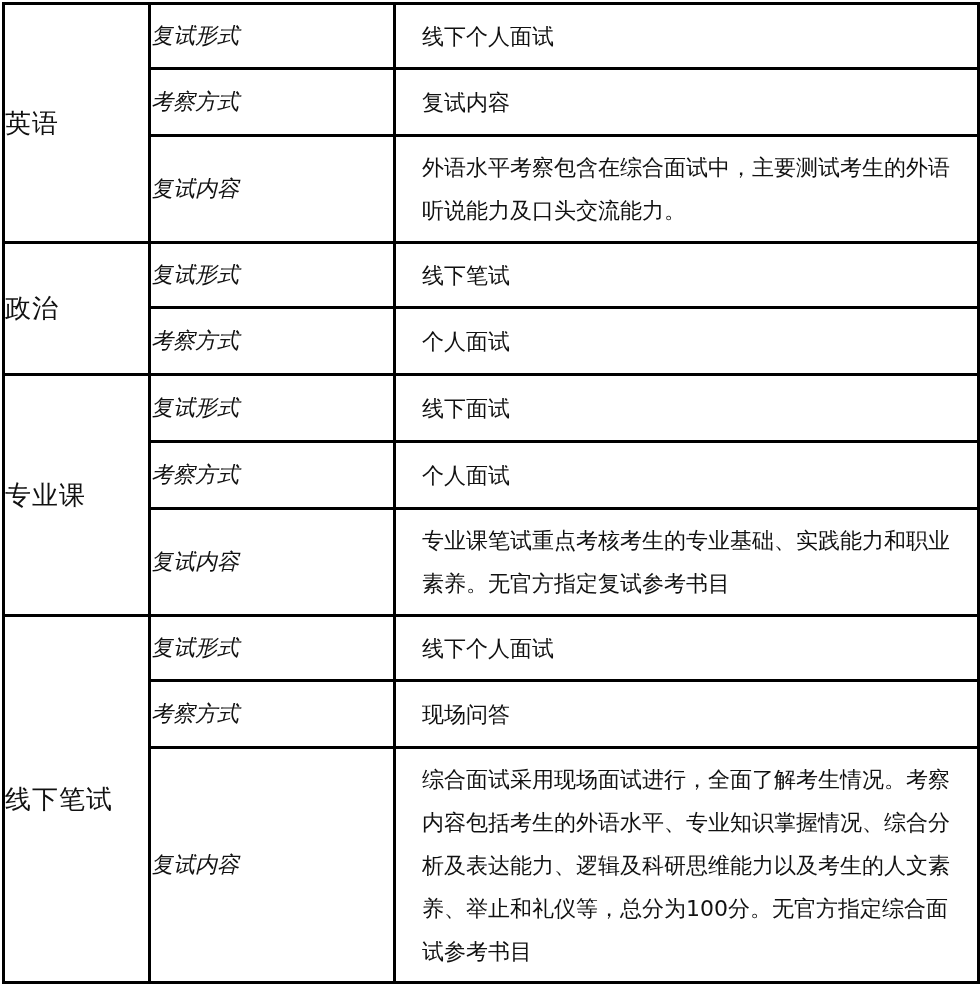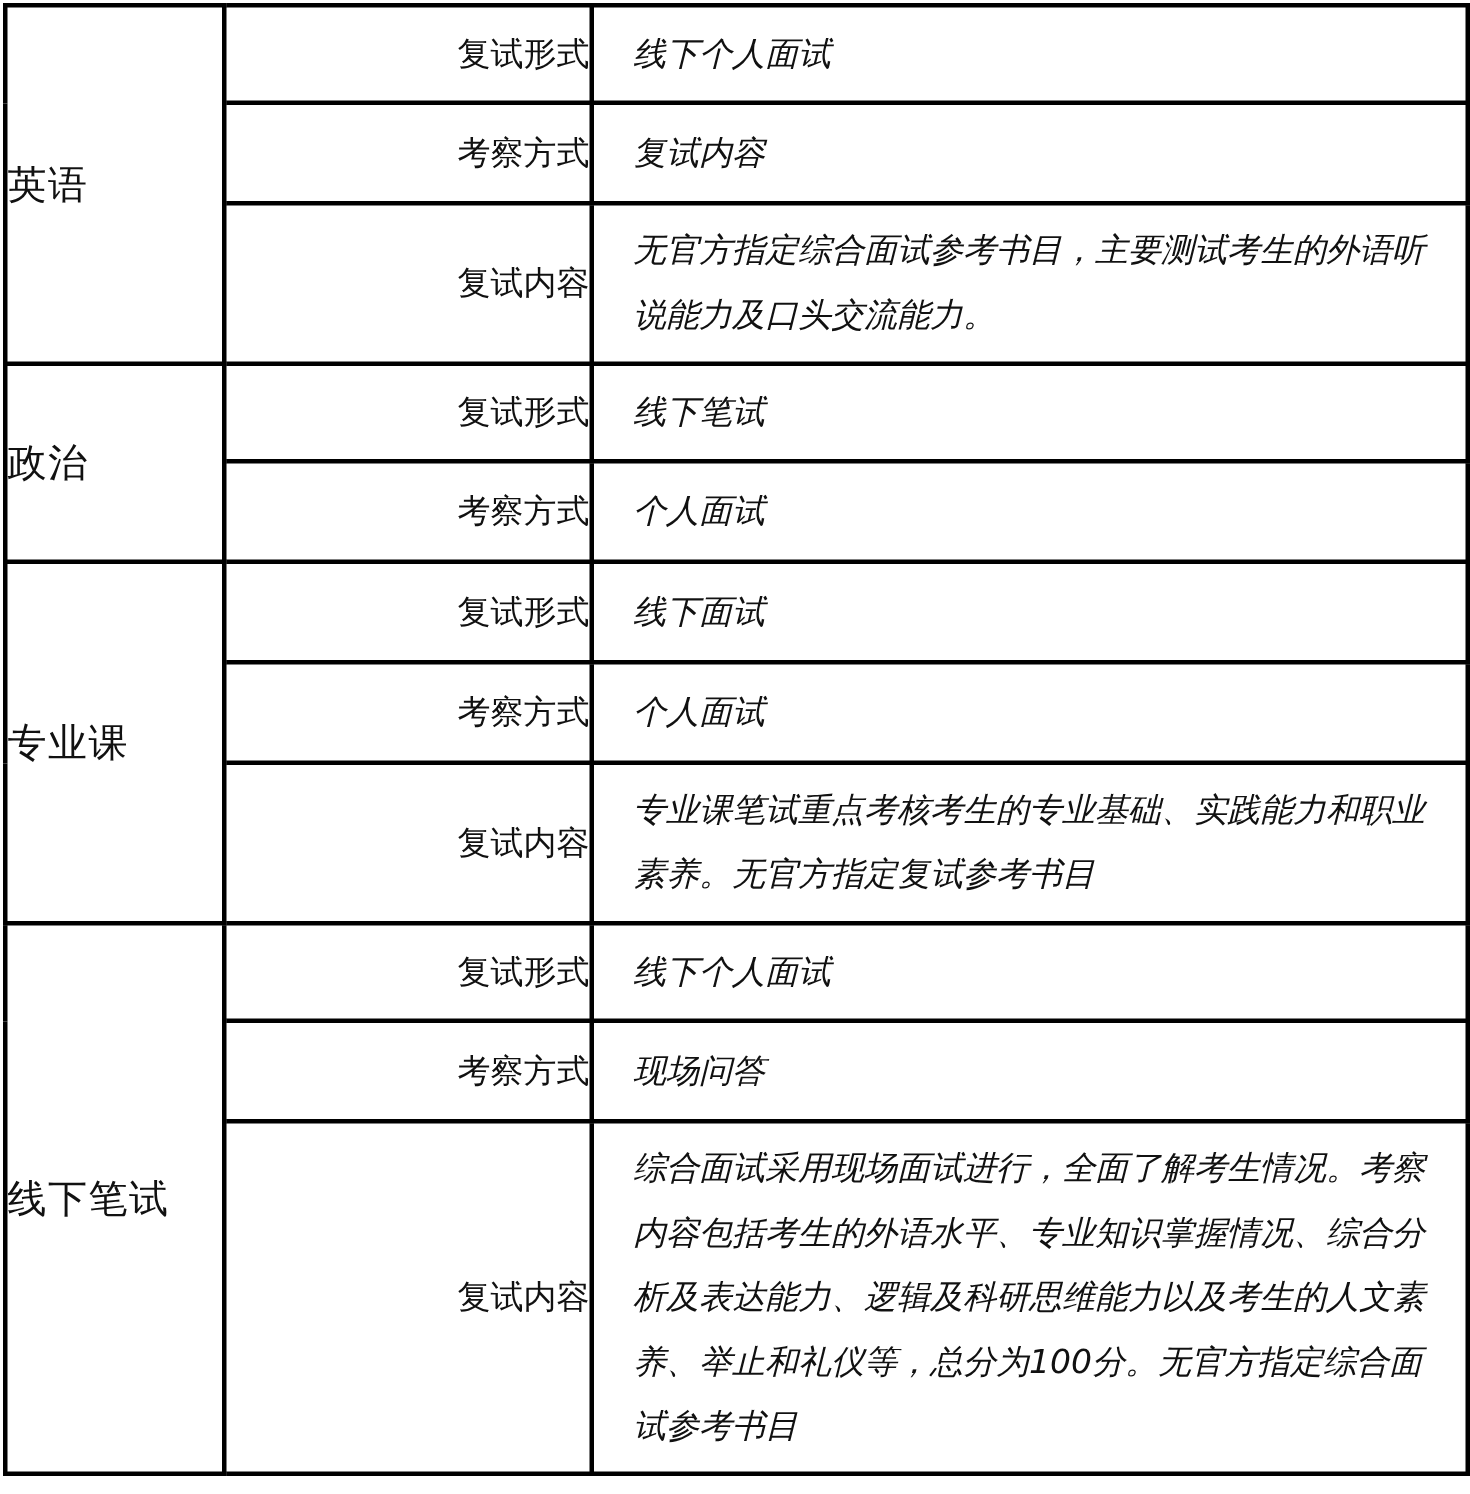--- a/index.html
+++ b/index.html
@@ -30,30 +30,30 @@
     col.c-subject { width: 146px; }
     col.c-item { width: 245px; }
     col.c-detail { width: 584px; }
     td.subject {
       text-align: left;
       font-weight: normal;
       font-size: 26px;
       letter-spacing: 1px;
     }
     td.item {
-      text-align: right;
+      text-align: left;
       font-size: 22px;
+      font-style: italic;
     }
     td.detail {
       text-align: left;
       font-size: 22px;
       line-height: 43px;
       padding-left: 26px !important;
       padding-right: 14px !important;
-      font-style: italic;
     }
     tr.h62 td { height: 62px; }
     tr.h64 td { height: 64px; }
     tr.h108 td { height: 104px; }
     tr.h240 td { height: 232px; }
   </style>
 </head>
 <body>
 
 <table class="exam-table">
@@ -68,21 +68,21 @@
       <td class="subject" rowspan="3">英语</td>
       <td class="item">复试形式</td>
       <td class="detail">线下个人面试</td>
     </tr>
     <tr class="h64">
       <td class="item">考察方式</td>
       <td class="detail">复试内容</td>
     </tr>
     <tr class="h108">
       <td class="item">复试内容</td>
-      <td class="detail">无官方指定综合面试参考书目，主要测试考生的外语听说能力及口头交流能力。</td>
+      <td class="detail">外语水平考察包含在综合面试中，主要测试考生的外语听说能力及口头交流能力。</td>
     </tr>
 
     <tr class="h62">
       <td class="subject" rowspan="2">政治</td>
       <td class="item">复试形式</td>
       <td class="detail">线下笔试</td>
     </tr>
     <tr class="h64">
       <td class="item">考察方式</td>
       <td class="detail">个人面试</td>

